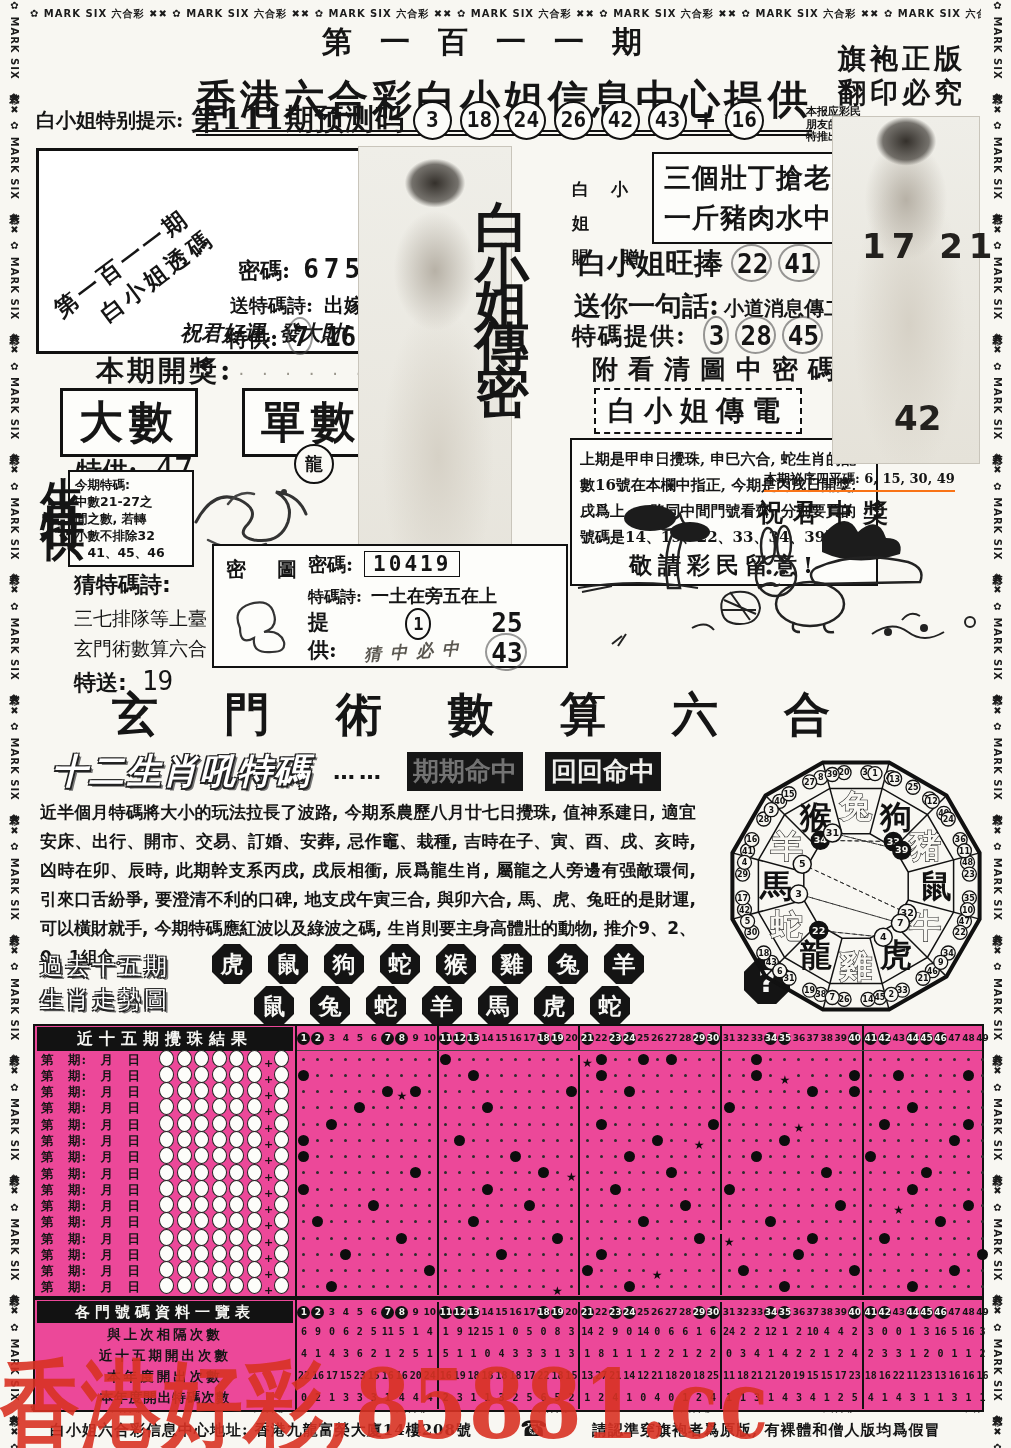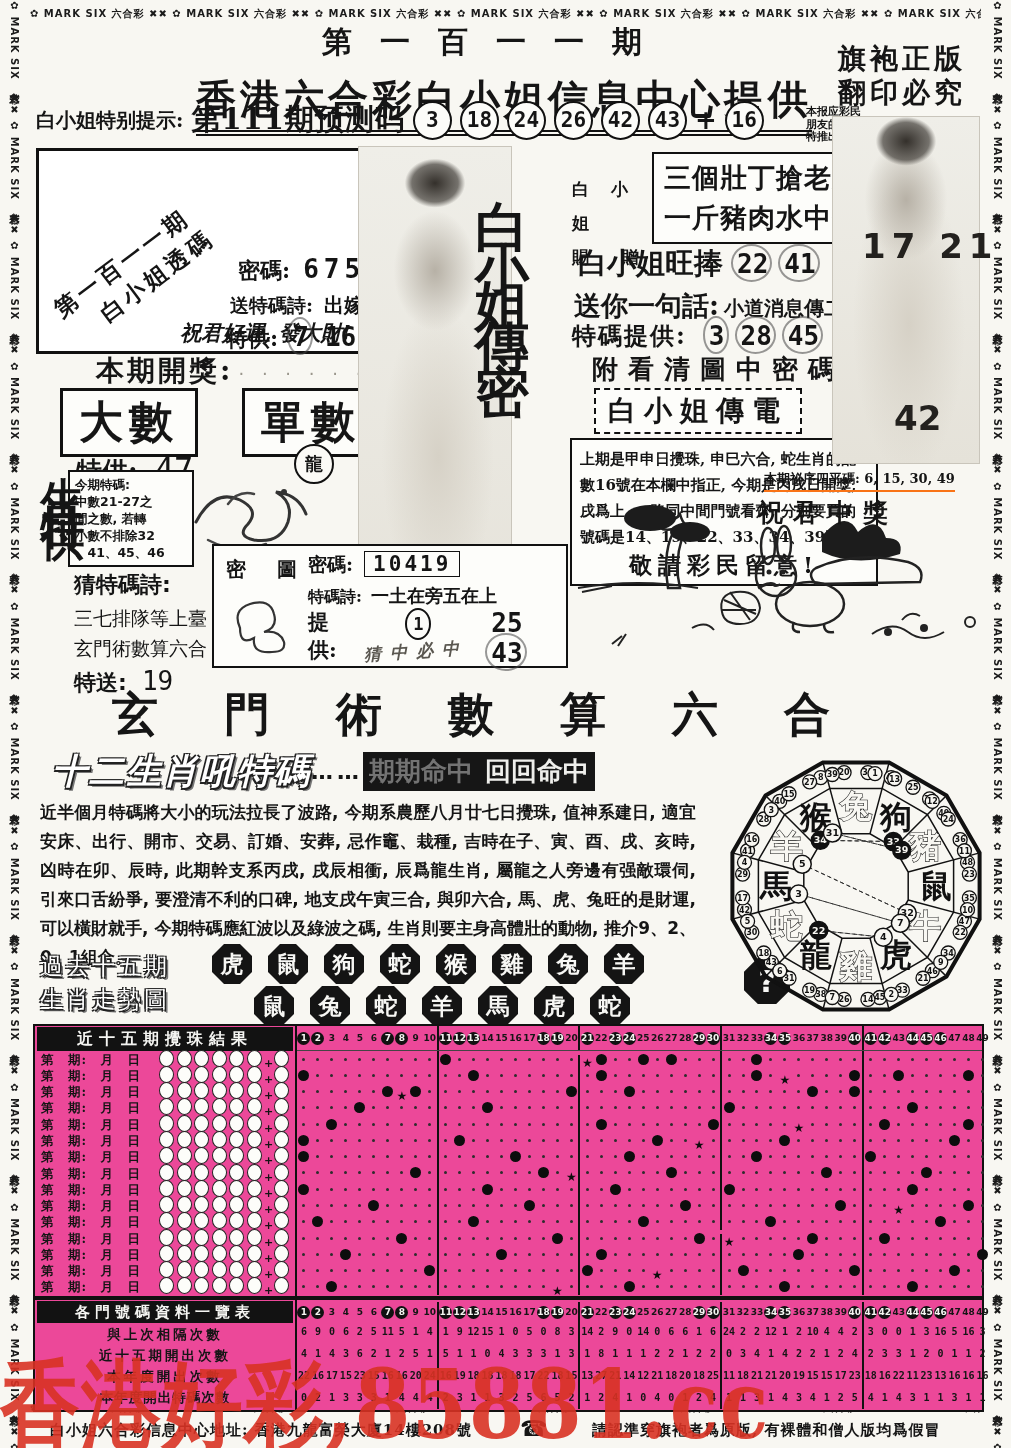--- a/index.html
+++ b/index.html
@@ -258,21 +258,21 @@
     <circle cx="398" cy="130" r="5" fill="none" stroke="#222" stroke-width="2"></circle>
     <path d="M40,152 l10,-8 M46,154 l8,-12" stroke="#222" stroke-width="2"></path>
   </svg>
   <div class="abs serif" style="left:758px;top:496px;font-weight:900;font-size:25px;letter-spacing:10px;">祝君中獎</div>
 
   <div class="abs photo" style="left:832px;top:116px;width:146px;height:346px;"></div>
   <div class="abs" style="left:862px;top:226px;font:600 34px 'DejaVu Sans',sans-serif;color:#23211e;letter-spacing:6px;">17  21</div>
   <div class="abs" style="left:894px;top:398px;font:600 34px 'DejaVu Sans',sans-serif;color:#23211e;">42</div>
 
   <div class="abs serif" style="left:112px;top:684px;font-weight:900;font-size:46px;letter-spacing:66px;white-space:nowrap;">玄門術數算六合</div>
-  <div class="abs" style="left:52px;top:748px;display:flex;align-items:center;">
+  <div class="abs" style="left:52px;top:748px;display:flex;align-items:center;gap:22px;">
     <span class="serif outline-t" style="font-weight:900;font-size:35px;font-style:italic;letter-spacing:2px;">十二生肖吼特碼</span>
     <span style="font-weight:900;font-size:22px;letter-spacing:4px;">……</span>
     <span style="font:900 26px 'DejaVu Sans',sans-serif;background:#161616;color:#737373;padding:2px 6px;">期期命中</span>
     <span style="font:900 26px 'DejaVu Sans',sans-serif;background:#161616;color:#efefec;padding:2px 6px;">回回命中</span>
   </div>
   <div class="abs" style="left:40px;top:798px;width:656px;font:600 17px/29px 'DejaVu Sans',sans-serif;text-align:justify;">近半個月特碼將大小的玩法拉長了波路, 今期系農歷八月廿七日攪珠, 值神系建日, 適宜安床、出行、開市、交易、訂婚、安葬, 忌作竈、栽種, 吉時在子、寅、酉、戌、亥時, 凶時在卯、辰時, 此期幹支系丙戌, 戌辰相衝, 辰爲龍生肖, 屬龍之人旁邊有强敵環伺, 引來口舌紛爭, 要澄清不利的口碑, 地支戌午寅三合, 與卯六合, 馬、虎、兔旺的是財運, 可以橫財就手, 今期特碼應紅波以及綠波之碼, 生肖則要主身高體壯的動物, 推介9、2、0、1組合。</div>
 
   <div class="abs outline-t serif" style="left:40px;top:950px;font-weight:400;font-size:23px;line-height:33px;letter-spacing:3px;">
     <div>過去十五期</div>
     <div>生肖走勢圖</div>

